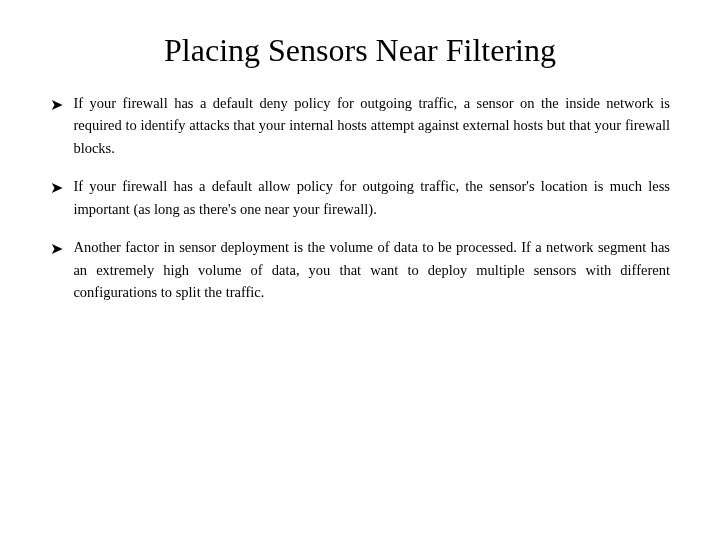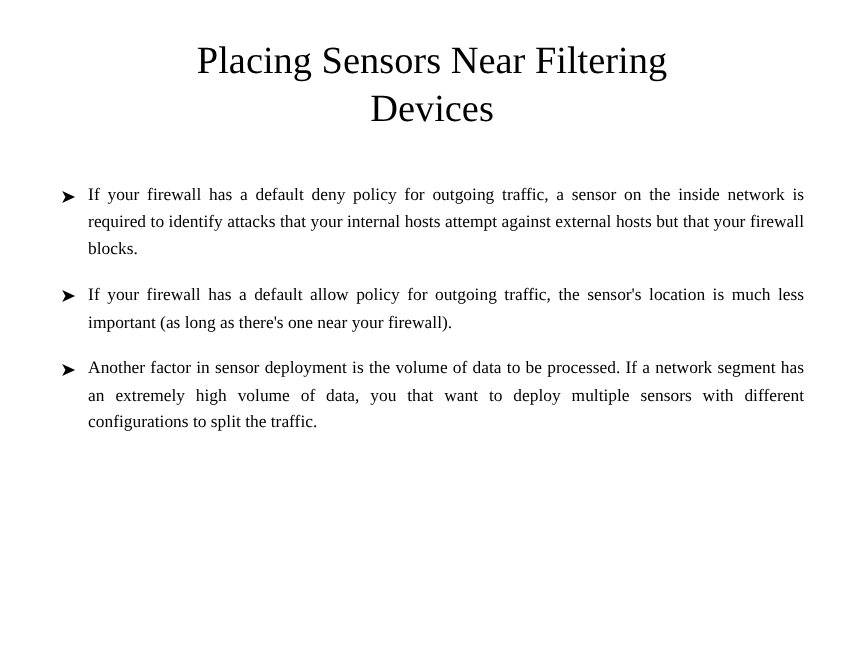--- a/index.html
+++ b/index.html
@@ -15,21 +15,20 @@
       font-family: 'Georgia', serif;
       overflow: hidden;
     }
 
     .page {
       width: 720px;
       height: 540px;
       padding: 30px 50px 30px 50px;
       display: flex;
       flex-direction: column;
-      gap: 20px;
     }
 
     .title-block {
       text-align: center;
       margin-bottom: 22px;
     }
 
     .title {
       font-size: 32px;
       font-weight: normal;
@@ -65,21 +64,20 @@
       flex: 1;
     }
   </style>
 </head>
 <body>
 
 <div class="page">
   <div class="title-block">
     <h1 class="title">
       <span>Placing Sensors Near Filtering</span><br>
-      <span>Devices</span>
     </h1>
   </div>
 
   <ul class="bullet-list">
     <li class="bullet-item">
       <span class="bullet-arrow">➤</span>
       <span class="bullet-text">If your firewall has a default deny policy for outgoing traffic, a sensor on the inside network is required to identify attacks that your internal hosts attempt against external hosts but that your firewall blocks.</span>
     </li>
     <li class="bullet-item">
       <span class="bullet-arrow">➤</span>

